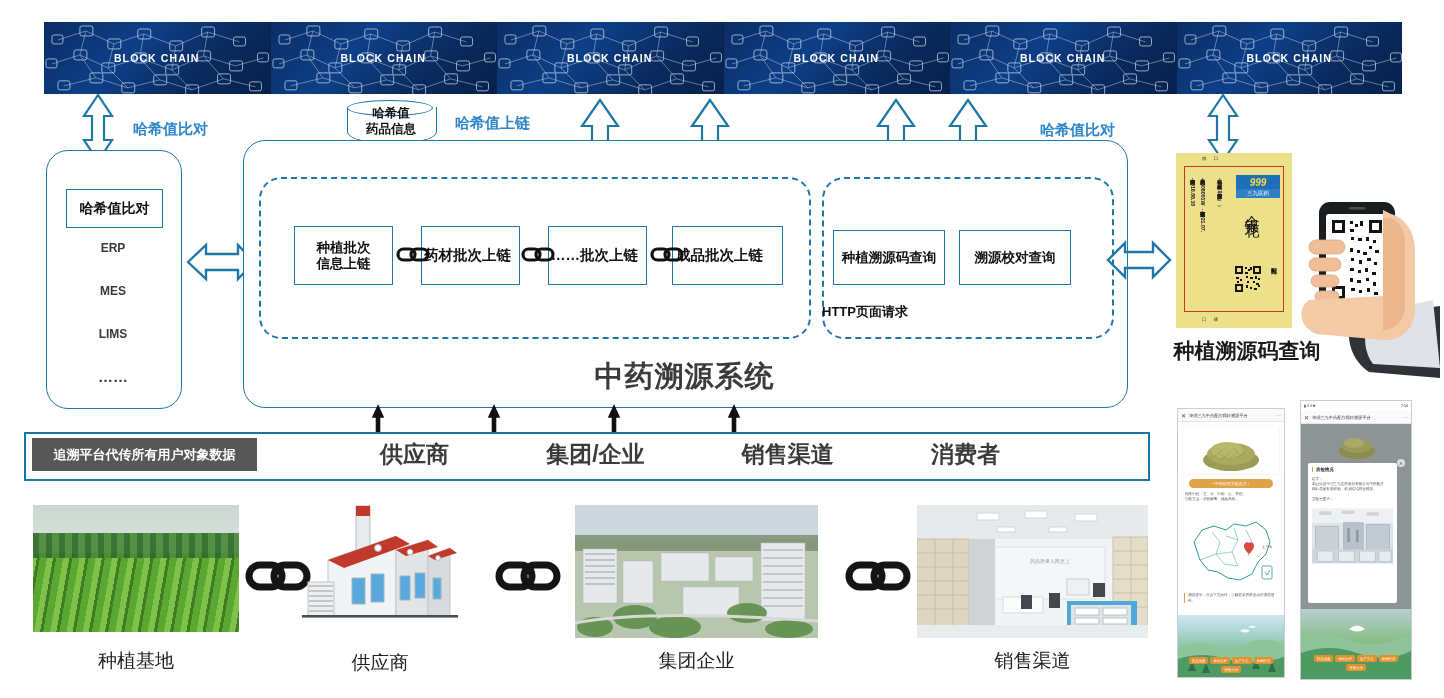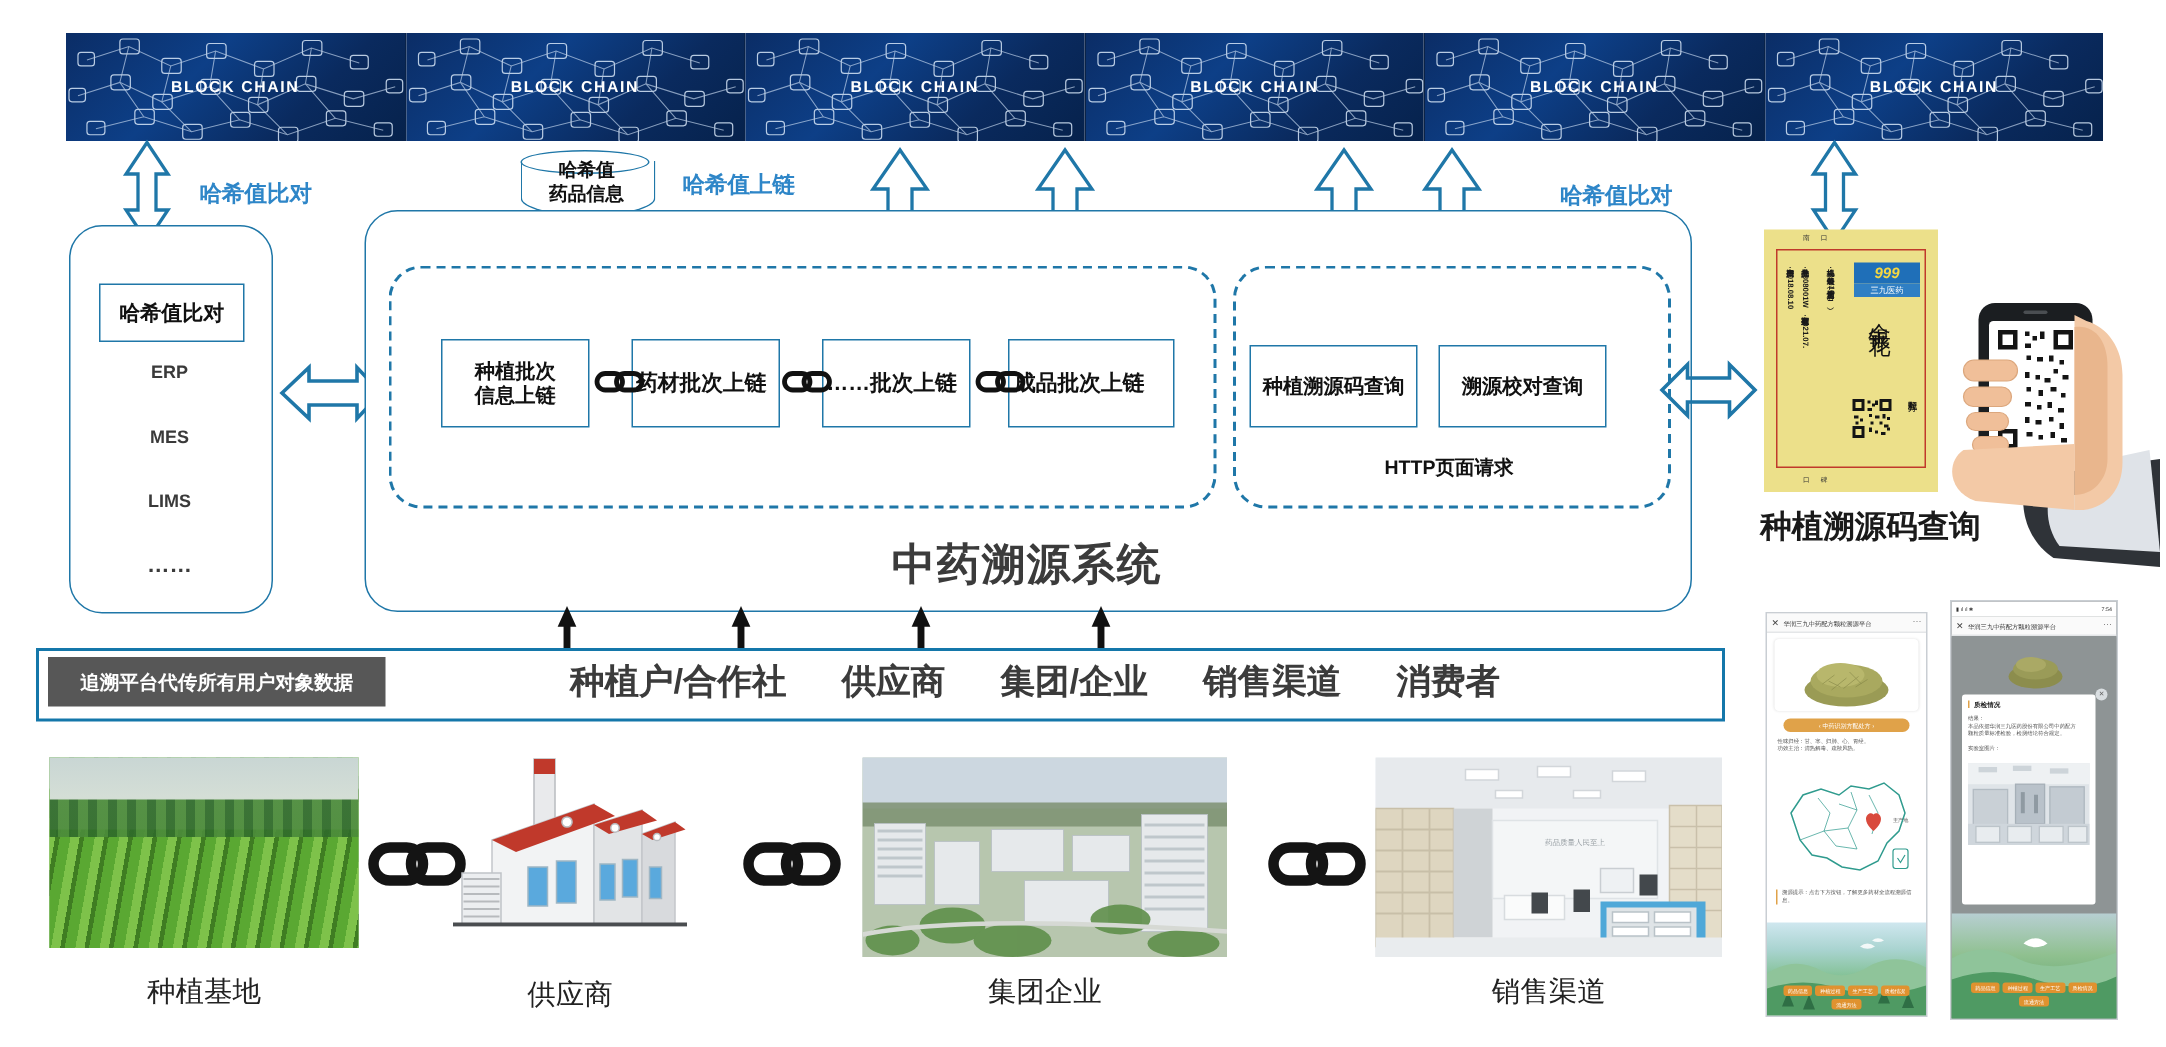--- a/index.html
+++ b/index.html
@@ -47,21 +47,21 @@
   #cbox2{left:421px;width:97px;}
   #cbox3{left:548px;width:97px;}
   #cbox4{left:672px;width:109px;}
   .clink{position:absolute;top:246px;width:34px;height:17px;z-index:5;}
   .ctext{position:absolute;top:246px;font-size:14.5px;font-weight:bold;color:#111;
          white-space:nowrap;z-index:6;background:transparent;}
 
   
   #hbox1{left:833px;top:230px;width:110px;height:53px;font-size:13.5px;}
   #hbox2{left:959px;top:230px;width:110px;height:53px;font-size:13.5px;}
-  #http-cap{left:822px;top:303px;width:288px;text-align:center;font-size:13px;font-weight:bold;color:#111;}
+  #http-cap{left:822px;top:303px;width:288px;font-size:13px;font-weight:bold;color:#111;}
 
   
   #hash-cyl{left:347px;top:100px;width:88px;height:48px;}
   .cyl-body{position:absolute;left:0;top:7px;width:88px;height:36px;
             border:1.8px solid #1f77a8;border-radius:0 0 44px 44px/0 0 12px 12px;
             border-top:none;background:#fff;}
   .cyl-top{position:absolute;left:0;top:0px;width:84px;height:14px;
            border:1.8px solid #1f77a8;border-radius:50%;background:#fff;}
   #hash-cyl .txt{position:absolute;left:0;top:6px;width:88px;text-align:center;
                  font-size:12.5px;font-weight:bold;color:#111;line-height:1.25;z-index:4;}
@@ -439,21 +439,20 @@
     <path d="M38 2 L33 13 L36.5 13 L36.5 28 L39.5 28 L39.5 13 L43 13 Z"></path>
     <path d="M154 2 L149 13 L152.5 13 L152.5 28 L155.5 28 L155.5 13 L159 13 Z"></path>
     <path d="M274 2 L269 13 L272.5 13 L272.5 28 L275.5 28 L275.5 13 L279 13 Z"></path>
     <path d="M394 2 L389 13 L392.5 13 L392.5 28 L395.5 28 L395.5 13 L399 13 Z"></path>
   </g>
 </svg>
 
 <div class="abs" id="rolebar"></div>
 <div class="abs" id="role-tag">追溯平台代传所有用户对象数据</div>
 <div class="abs" id="role-list">
-  <span>种植户/合作社</span>
   <span>供应商</span>
   <span>集团/企业</span>
   <span>销售渠道</span>
   <span>消费者</span>
 </div>
 
 <div class="abs photo" id="ph-field">
   <div class="sky"></div>
   <div class="trees"></div>
 </div>

